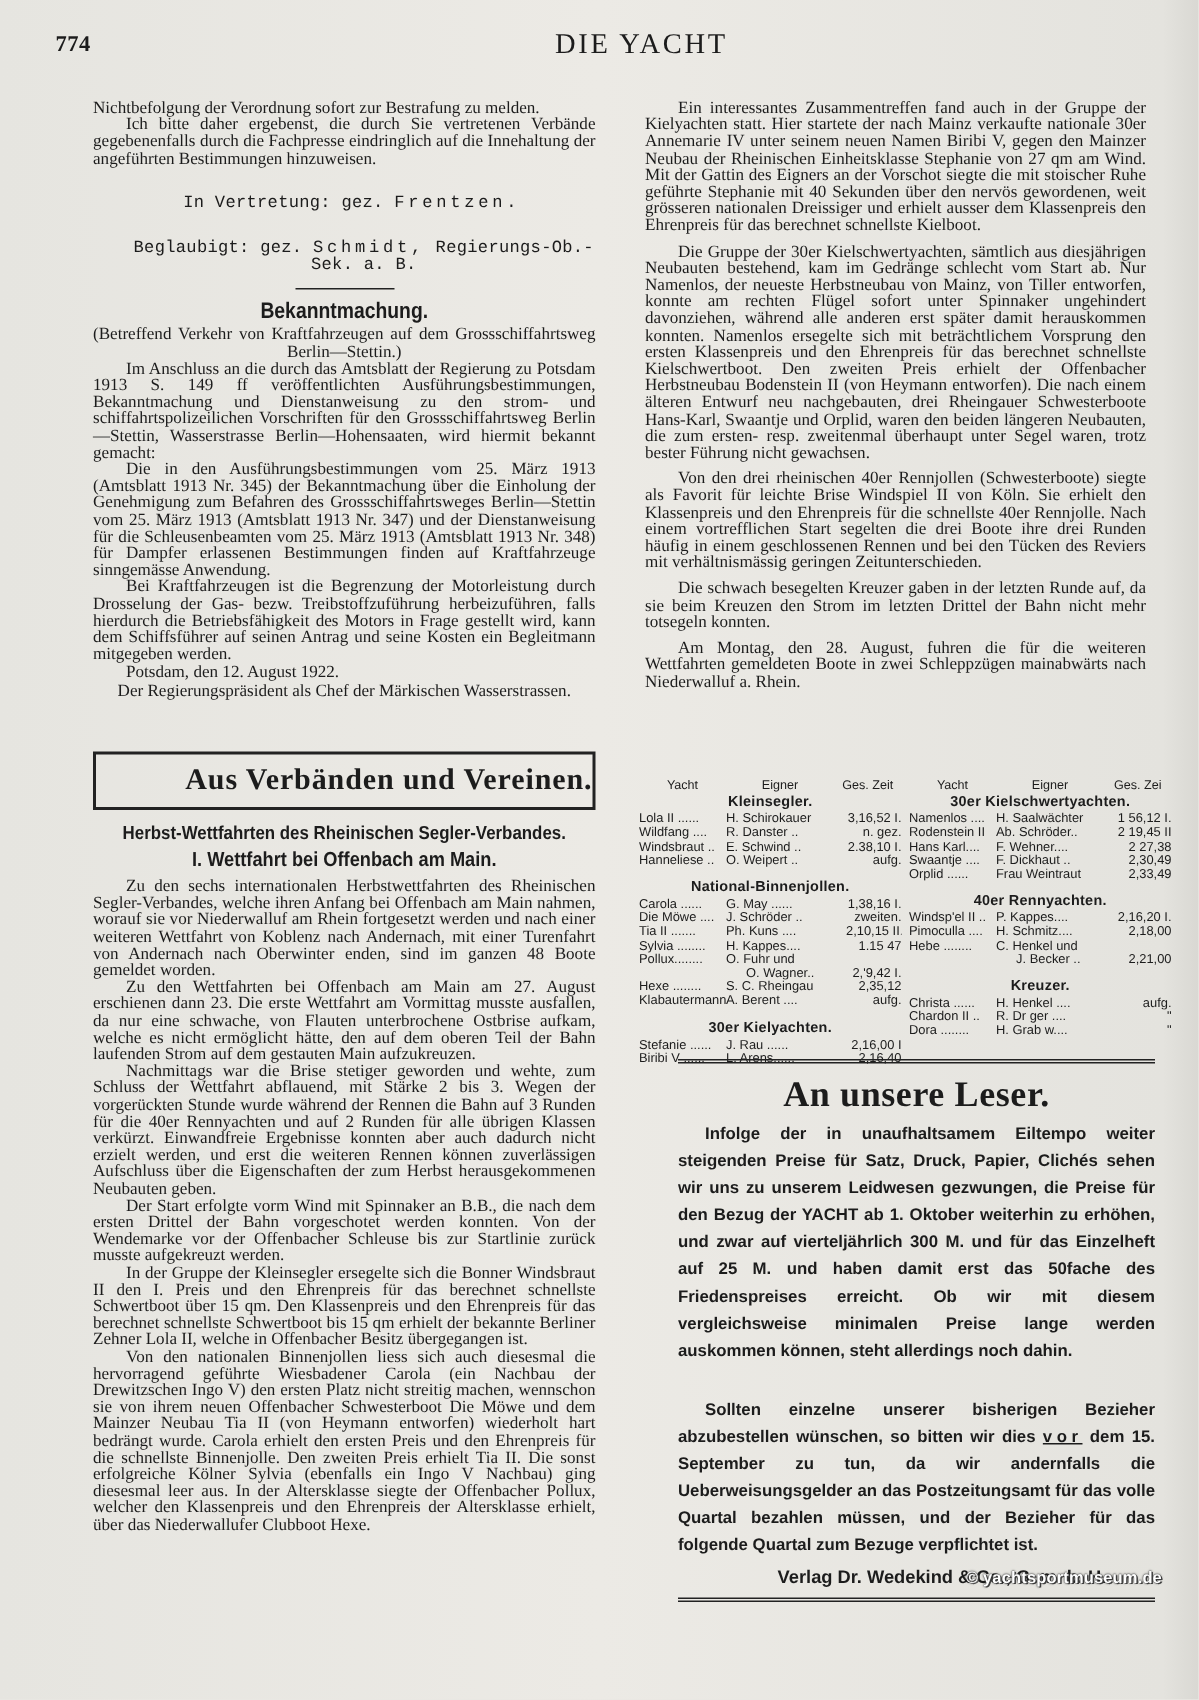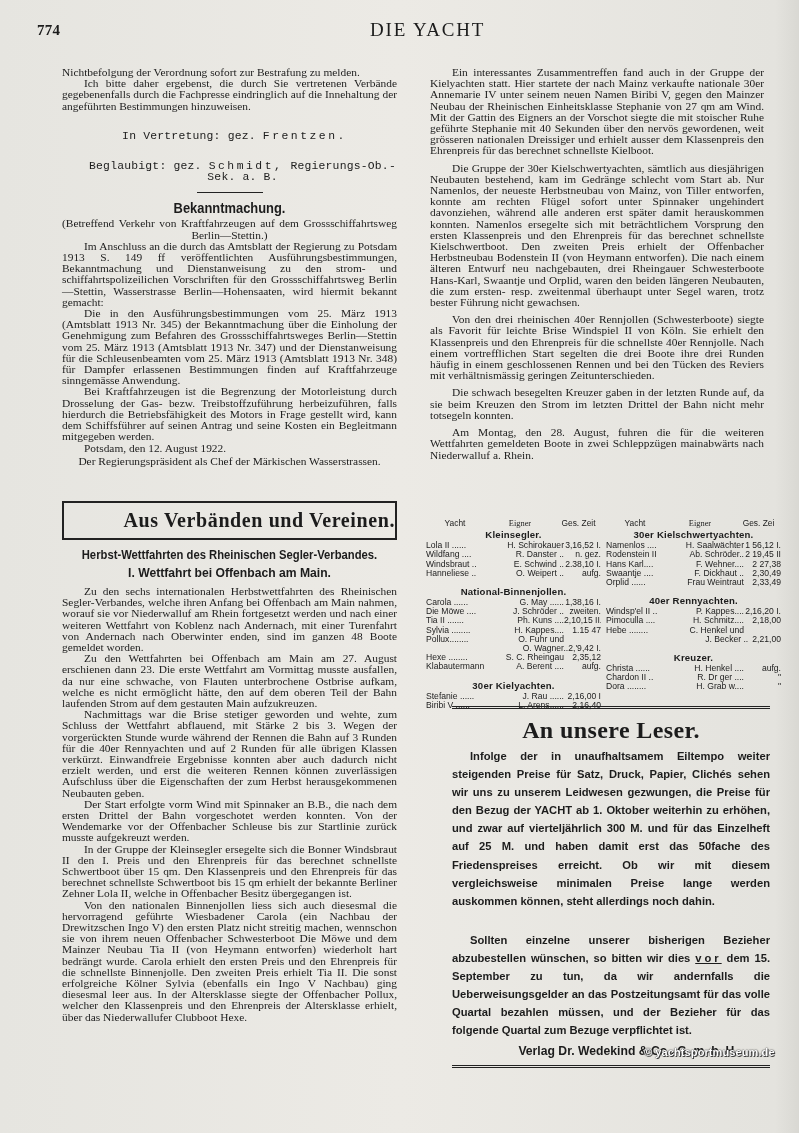--- a/index.html
+++ b/index.html
@@ -60,28 +60,28 @@
     position: absolute; left: 426px; top: 519px; width: 345px;
     font-family: "Liberation Sans", "DejaVu Sans", sans-serif;
     font-size: 8.6px; line-height: 9.2px;
   }
   .rcol { position: absolute; top: 0; width: 175px; }
   .rcol.left { left: 0; }
   .rcol.right { left: 180px; }
   .rhead { display: flex; font-size: 8.4px; margin-bottom: 1px; }
   .rhead span { display: inline-block; }
   .rh-yacht { width: 58px; text-align: center; }
-  .rh-owner { width: 72px; text-align: center; font-family: Liberation Serif, serif; }
+  .rh-owner { width: 72px; text-align: center; }
   .rh-time { width: 45px; text-align: center; }
   .rclass { text-align: center; font-weight: bold; font-size: 9.6px; line-height: 11px; margin: 0 0 1px 0; letter-spacing: 0.2px; }
   .rclass.sp { margin-top: 8px; }
   .rrow { display: flex; white-space: nowrap; }
   .rrow span { display: inline-block; overflow: hidden; }
   .rr-yacht { width: 58px; }
-  .rr-owner { width: 80px; text-align: right; }
+  .rr-owner { width: 80px; }
   .rr-time { width: 37px; text-align: right; }
   
   .notice {
     position: absolute; left: 452px; top: 706px; width: 318px;
     border-top: 3.5px double #222; border-bottom: 3.5px double #222;
     padding: 6px 0 4px 0;
     font-family: "Liberation Sans", "DejaVu Sans", sans-serif;
     font-weight: bold; font-size: 11.2px; line-height: 18.1px;
   }
   .notice-title {

